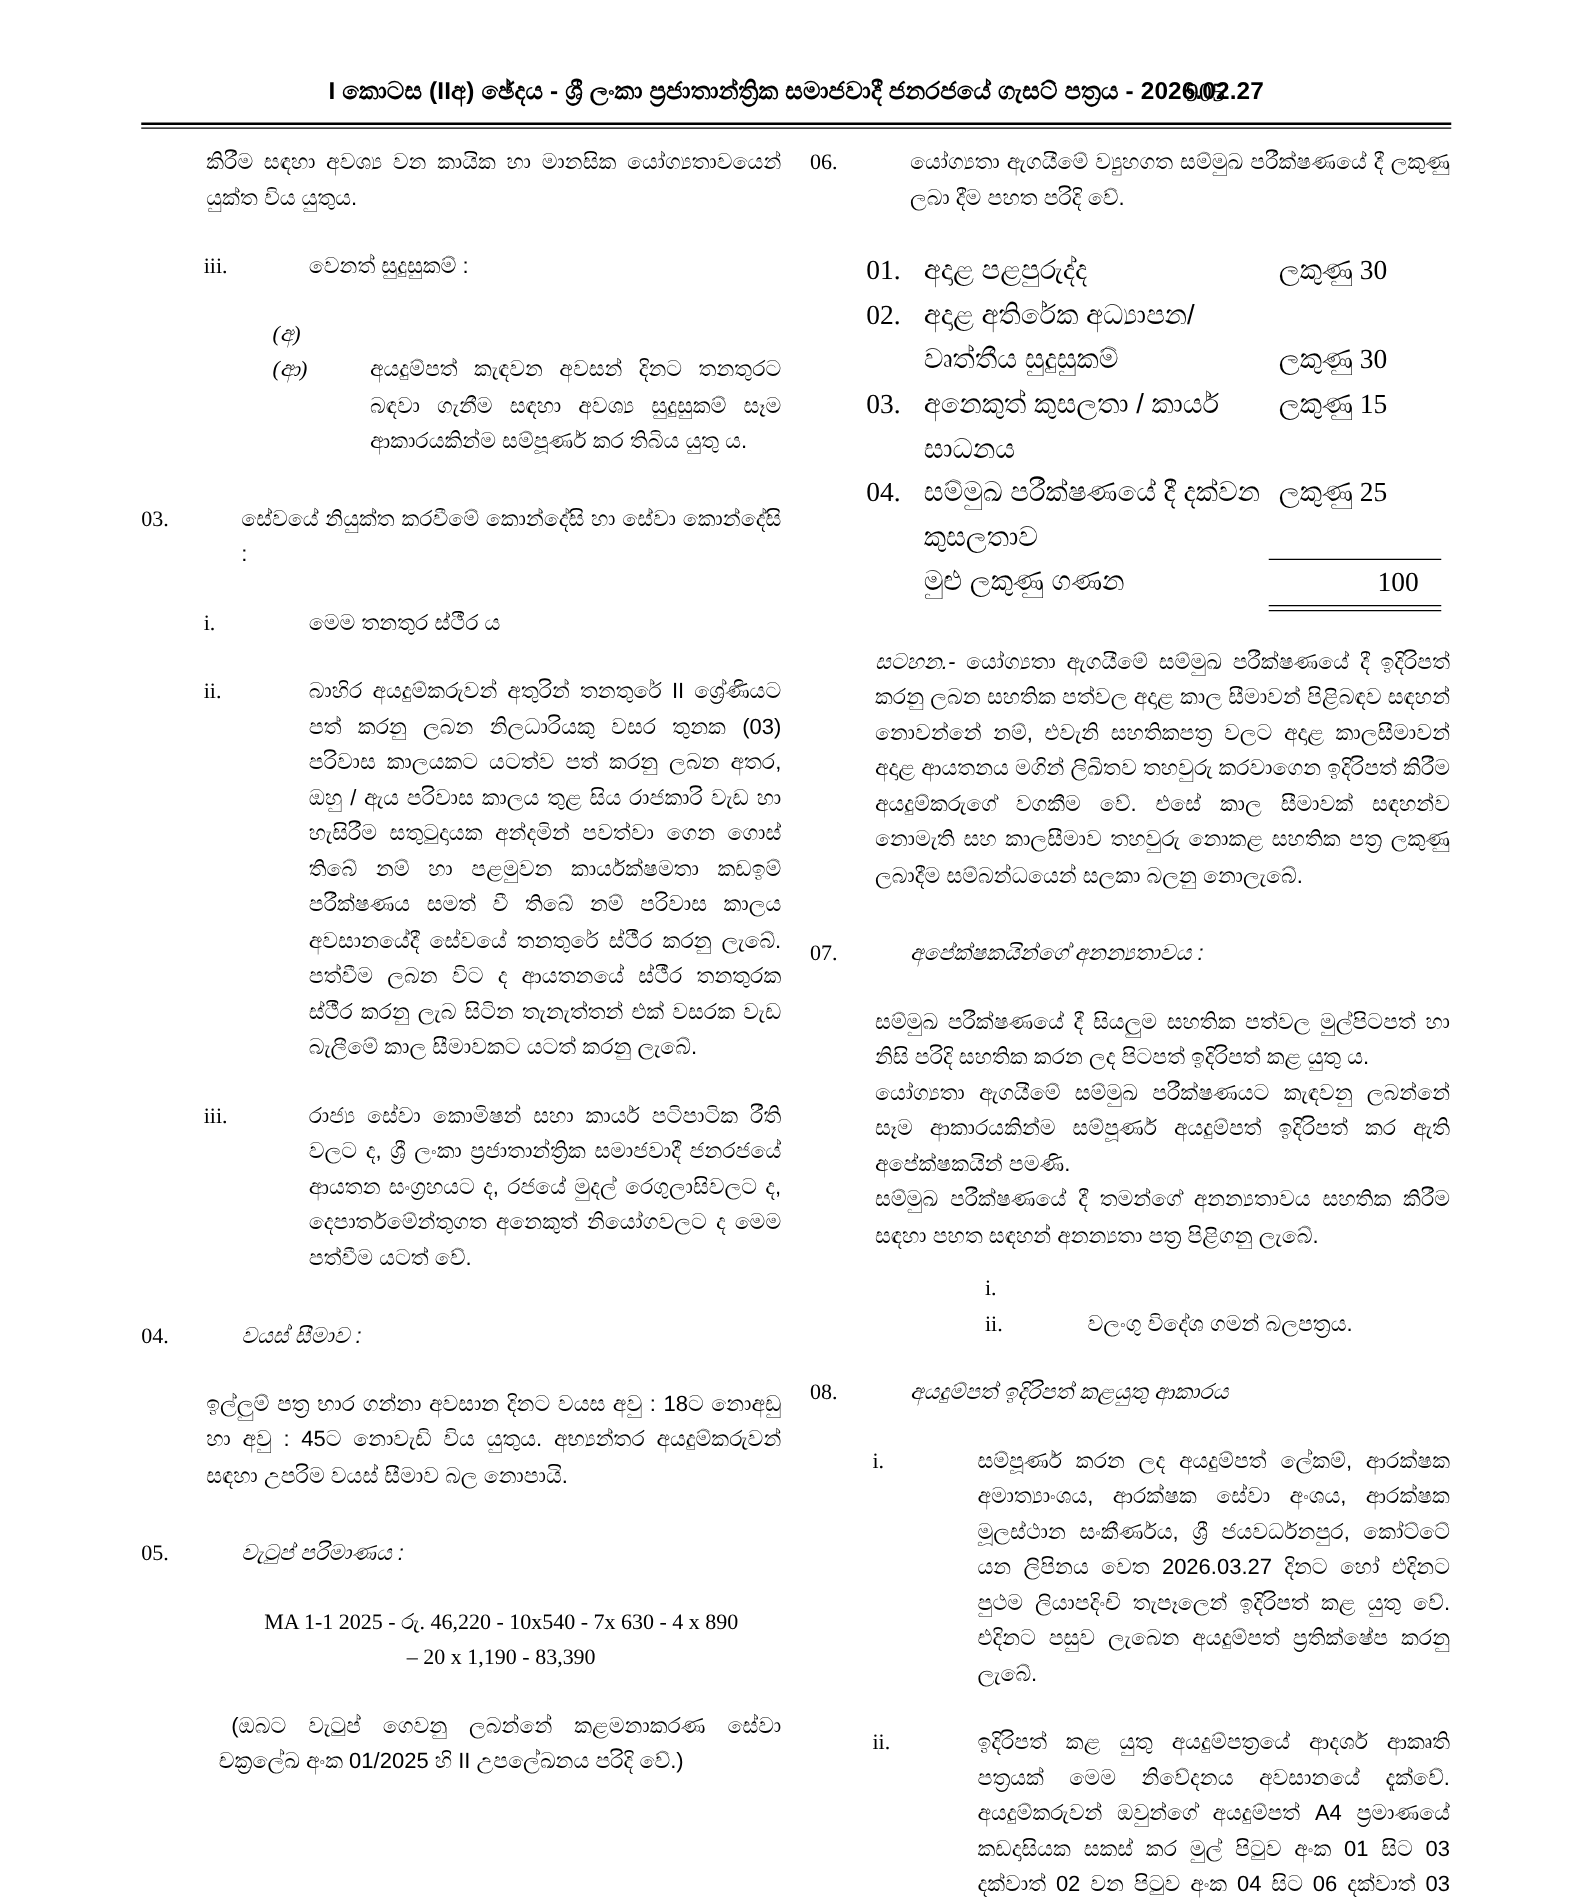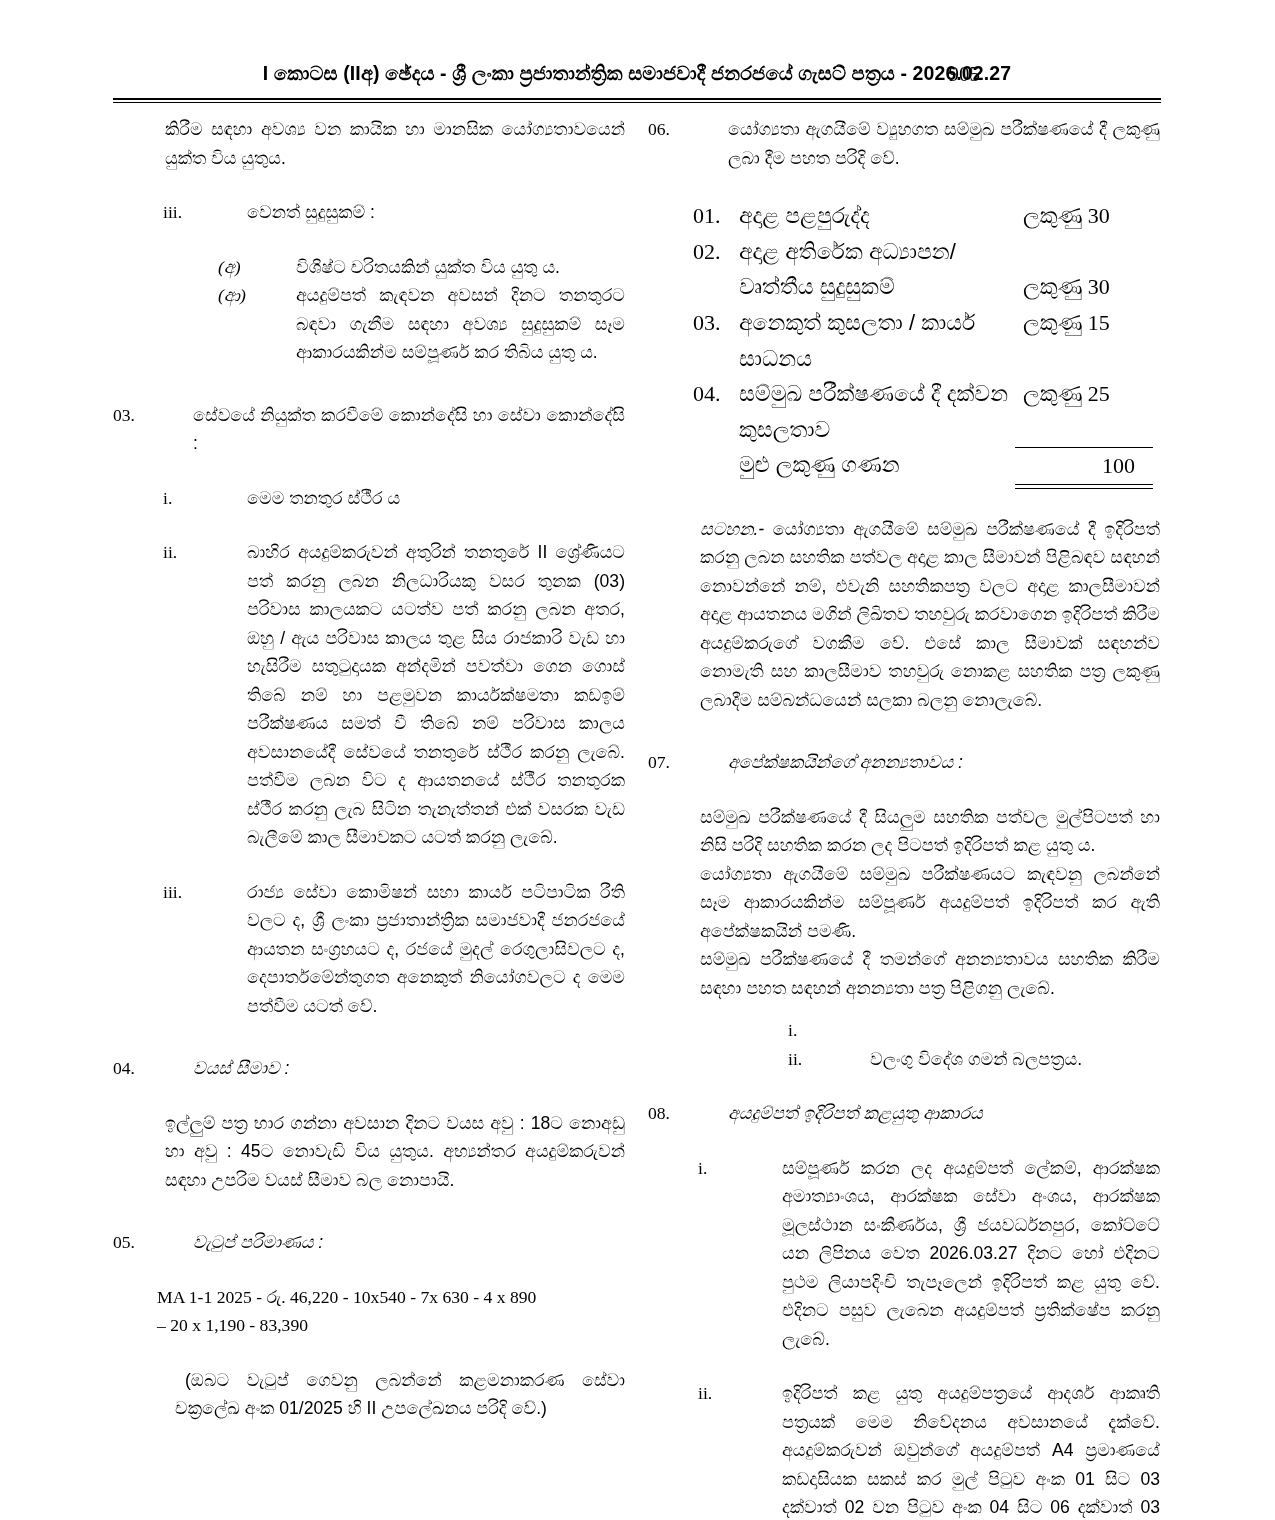--- a/index.html
+++ b/index.html
@@ -98,21 +98,21 @@
   .lvl-rom   > .mk { width: 56px; margin-left: 50px; } 
   .lvl-alpha > .mk { width: 50px; margin-left: 105px; } 
   .lvl-rom2  > .mk { width: 54px; margin-left: 140px; }
 
   .sec-gap-s  { height: 14px; }
   .sec-gap-m  { height: 26px; }
   .sec-gap-l  { height: 34px; }
 
   .italic { font-style: italic; }
   .plain-indent { margin-left: 52px; text-align: justify; }
-  .plain-indent2 { margin-left: 44px; text-align: left; }
+  .plain-indent2 { margin-left: 64px; text-align: center; }
   .hang { margin-left: 62px; text-align: justify; text-indent: 10px; }
 
   
   .marks {
     margin-left: 45px;
     width: 460px;
     border-collapse: collapse;
     font-size: 22px;
     line-height: 1.62;
   }
@@ -156,21 +156,20 @@
 
     <div class="blk lvl-rom">
       <div class="mk">iii.</div>
       <div class="bd nojust si">වෙනත් සුදුසුකම් :</div>
     </div>
 
     <div class="sec-gap-m"></div>
 
     <div class="blk lvl-alpha">
       <div class="mk italic si">(අ)</div>
-      <div class="bd nojust si">විශිෂ්ට චරිතයකින් යුක්ත විය යුතු ය.</div>
     </div>
 
     <div class="blk lvl-alpha">
       <div class="mk italic si">(ආ)</div>
       <div class="bd si">අයදුම්පත් කැඳවන අවසන් දිනට තනතුරට බඳවා ගැනීම සඳහා අවශ්‍ය සුදුසුකම් සෑම ආකාරයකින්ම සම්පූර්ණ කර තිබිය යුතු ය.</div>
     </div>
 
     <div class="sec-gap-l"></div>
 
     <div class="blk lvl-sec">

